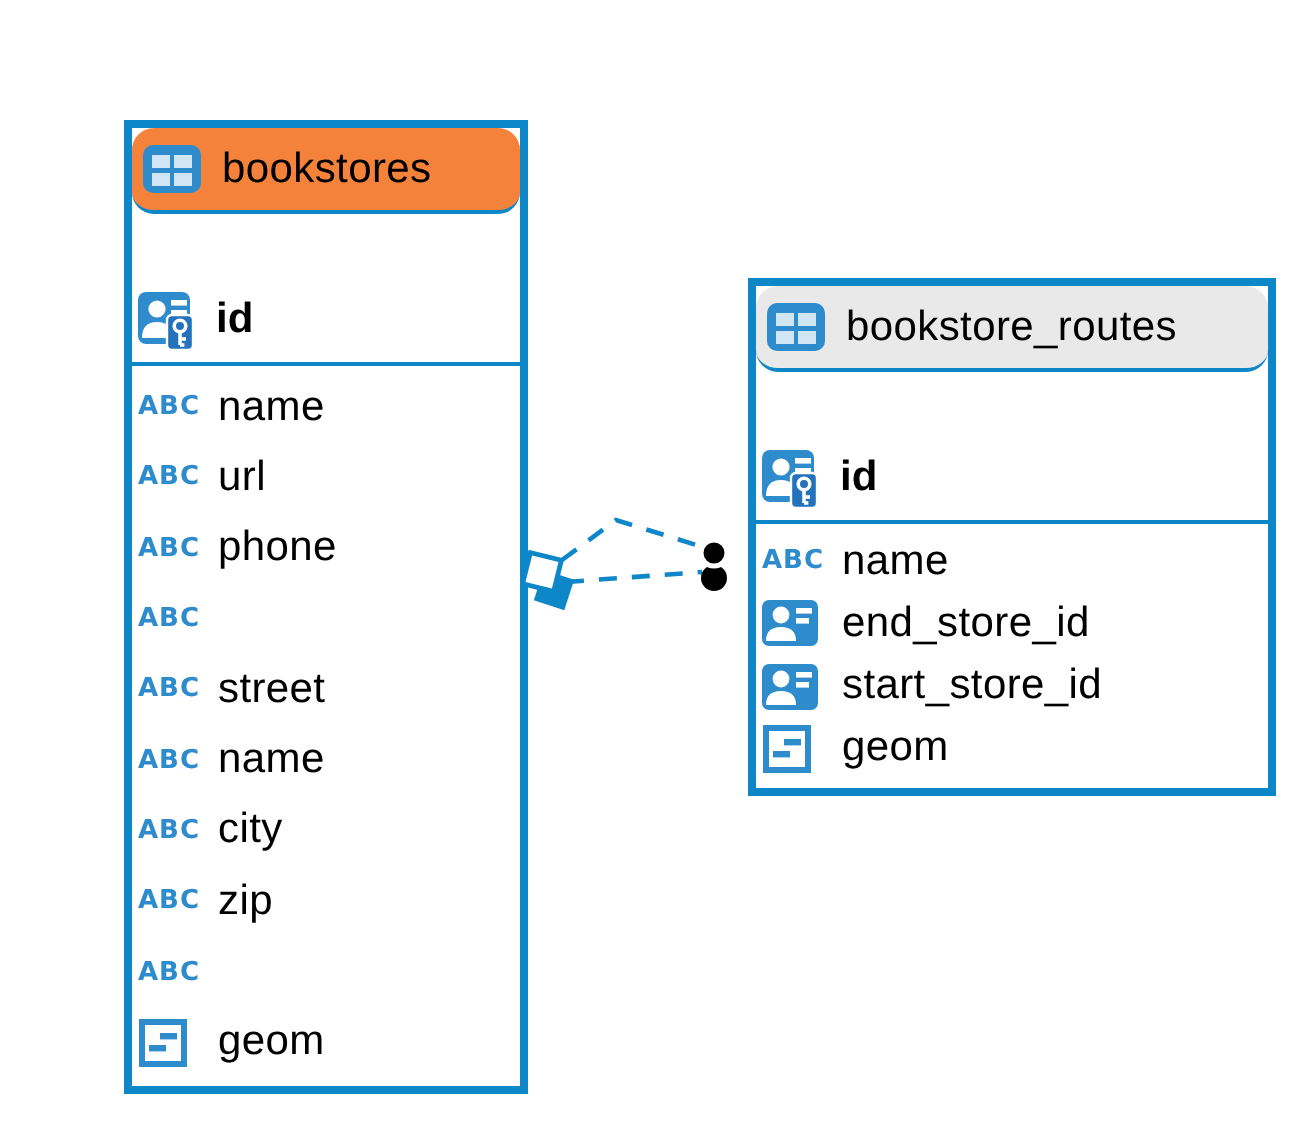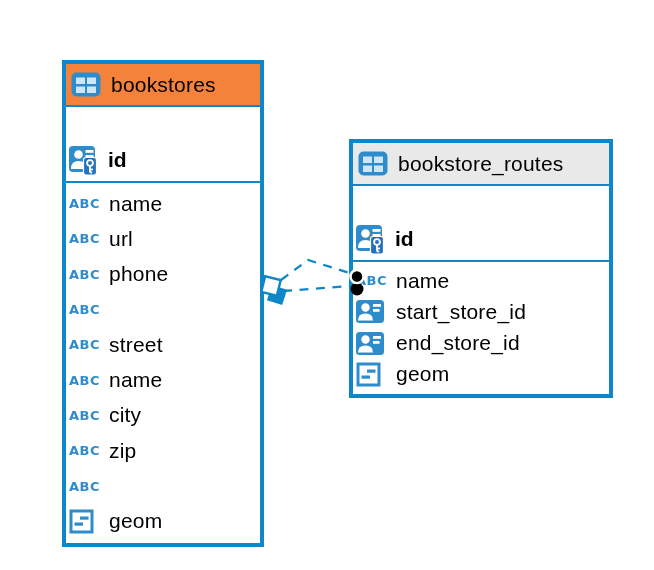--- a/index.html
+++ b/index.html
@@ -13,25 +13,25 @@
   body{background:#fff;}
   .canvas{
     position:relative;width:654px;height:570px;background:#FFFFFF;
     font-family:"Liberation Sans",sans-serif;color:#000;overflow:hidden;
   }
   .erd-table{
     position:absolute;background:#fff;border:4px solid var(--blue);
     display:flex;flex-direction:column;
   }
   .t-bookstores{left:62px;top:60px;width:202px;height:487px;}
-  .t-routes{left:349px;top:139px;width:264px;height:259px;}
+  .t-routes{left:374px;top:139px;width:264px;height:259px;}
   .tbl-header{
     flex:0 0 43px;display:flex;align-items:center;gap:9px;
     padding-left:5px;border-bottom:2px solid var(--blue);
-    font-size:21px;letter-spacing:.2px;
+    font-size:21px;letter-spacing:.2px;border-radius:11px;
   }
   .t-bookstores .tbl-header{background:var(--orange);}
   .t-routes .tbl-header{background:var(--gray);}
   .pk-row{
     flex:0 0 44px;display:flex;align-items:center;gap:8px;
     padding-left:3px;border-bottom:2px solid var(--blue);
     font-weight:bold;font-size:21px;margin-top:32px;
   }
   .cols{flex:1;display:flex;flex-direction:column;padding:3px 0 4px 0;}
   .col-row{flex:1;display:flex;align-items:center;gap:9px;padding-left:3px;font-size:21px;letter-spacing:.2px;}
@@ -183,33 +183,33 @@
       <div class="col-row">
         <span class="icon-box">
           <svg width="28" height="23" viewBox="0 0 28 23">
             <rect x="0" y="0" width="28" height="23" rx="3.5" fill="#2F8CCC"></rect>
             <circle cx="9.5" cy="7.5" r="4.2" fill="#fff"></circle>
             <path d="M2 20.5 q0-7 7.5-7 q7.5 0 7.5 7 Z" fill="#fff"></path>
             <rect x="17" y="4" width="8" height="2.8" fill="#fff"></rect>
             <rect x="17" y="9" width="6.5" height="2.8" fill="#fff"></rect>
           </svg>
         </span>
-        <span>start_store_id</span>
+        <span>end_store_id</span>
       </div>
       <div class="col-row">
         <span class="icon-box">
           <svg width="28" height="23" viewBox="0 0 28 23">
             <rect x="0" y="0" width="28" height="23" rx="3.5" fill="#2F8CCC"></rect>
             <circle cx="9.5" cy="7.5" r="4.2" fill="#fff"></circle>
             <path d="M2 20.5 q0-7 7.5-7 q7.5 0 7.5 7 Z" fill="#fff"></path>
             <rect x="17" y="4" width="8" height="2.8" fill="#fff"></rect>
             <rect x="17" y="9" width="6.5" height="2.8" fill="#fff"></rect>
           </svg>
         </span>
-        <span>end_store_id</span>
+        <span>start_store_id</span>
       </div>
       <div class="col-row">
         <span class="icon-box">
           <svg width="25" height="25" viewBox="0 0 25 25">
             <rect x="2" y="2" width="21" height="21" fill="#fff" stroke="#2F8CCC" stroke-width="3"></rect>
             <rect x="11" y="7.5" width="8.5" height="3.2" fill="#2F8CCC"></rect>
             <rect x="5.5" y="13.5" width="8.5" height="3.2" fill="#2F8CCC"></rect>
           </svg>
         </span>
         <span>geom</span>

